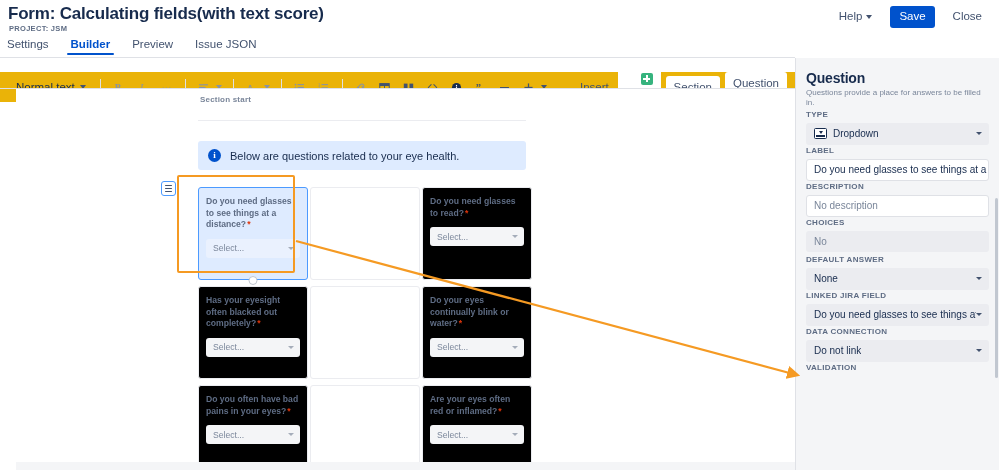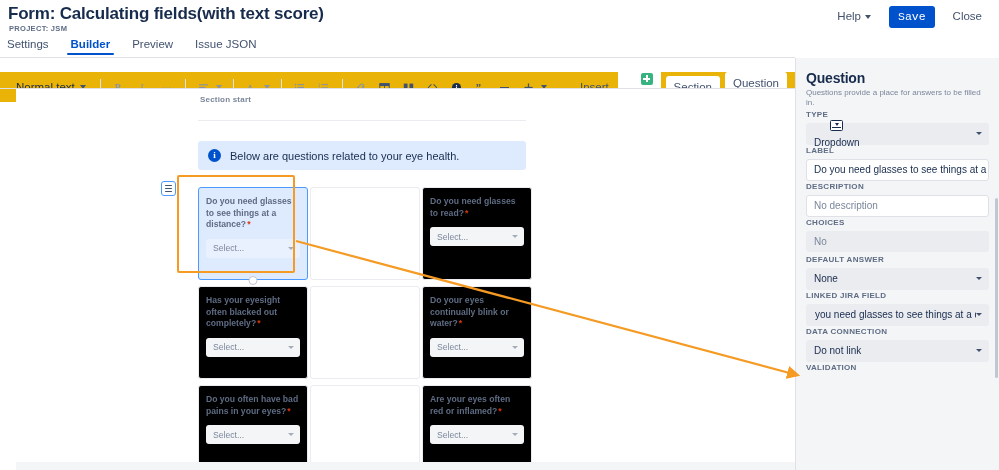--- a/index.html
+++ b/index.html
@@ -22,21 +22,21 @@
     position: absolute; left: 9px; top: 24px;
     font-size: 7.5px; font-weight: 700; color: #5E6C84; letter-spacing: 0.3px;
   }
   .header-actions { position: absolute; right: 8px; top: 6px; display: flex; align-items: center; gap: 9px; }
   .btn {
     font-size: 11.5px; font-family: "Liberation Sans", sans-serif;
     border: none; border-radius: 3px; cursor: pointer;
     padding: 5px 9px; line-height: 1;
   }
   .btn-subtle { background: transparent; color: #42526E; font-weight: 500; display: flex; align-items: center; gap: 4px; }
-  .btn-primary { background: #0052CC; color: #fff; font-weight: 500; font-family: Liberation Mono, monospace; }
+  .btn-primary { background: #0052CC; color: #fff; font-weight: 500; }
   .caret-sm { display: inline-block; width: 0; height: 0;
     border-left: 3.5px solid transparent; border-right: 3.5px solid transparent;
     border-top: 4px solid #42526E; }
 
   
   .tabs {
     position: absolute; top: 38px; left: 0; width: 999px; height: 20px;
     display: flex; align-items: flex-start; gap: 14px; padding-left: 3px;
   }
   .tab {
@@ -168,21 +168,21 @@
   .fld-label {
     font-size: 8px; font-weight: 700; color: #5E6C84; letter-spacing: 0.3px;
     margin-top: 1px; margin-bottom: 4px;
   }
   .sel-box {
     height: 22px; background: #EBECF0; border-radius: 3px;
     display: flex; align-items: center; justify-content: space-between;
     padding: 0 7px 0 8px; cursor: pointer;
   }
   .sel-box .val { font-size: 10px; color: #172B4D; display: flex; align-items: center; gap: 6px;
-    white-space: nowrap; overflow: hidden; text-overflow: ellipsis; flex-direction: column; }
+    white-space: nowrap; overflow: hidden; text-overflow: ellipsis; }
   .chev2 { width: 0; height: 0; border-left: 3.2px solid transparent;
     border-right: 3.2px solid transparent; border-top: 3.8px solid #42526E; flex: none; }
   .dd-icon {
     width: 13px; height: 11px; border: 1.3px solid #172B4D; border-radius: 1.5px;
     position: relative; flex: none; background: #fff;
   }
   .dd-icon::before {
     content: ""; position: absolute; left: 1px; right: 1px; bottom: 1.5px; height: 1.3px; background: #172B4D;
   }
   .dd-icon::after {

